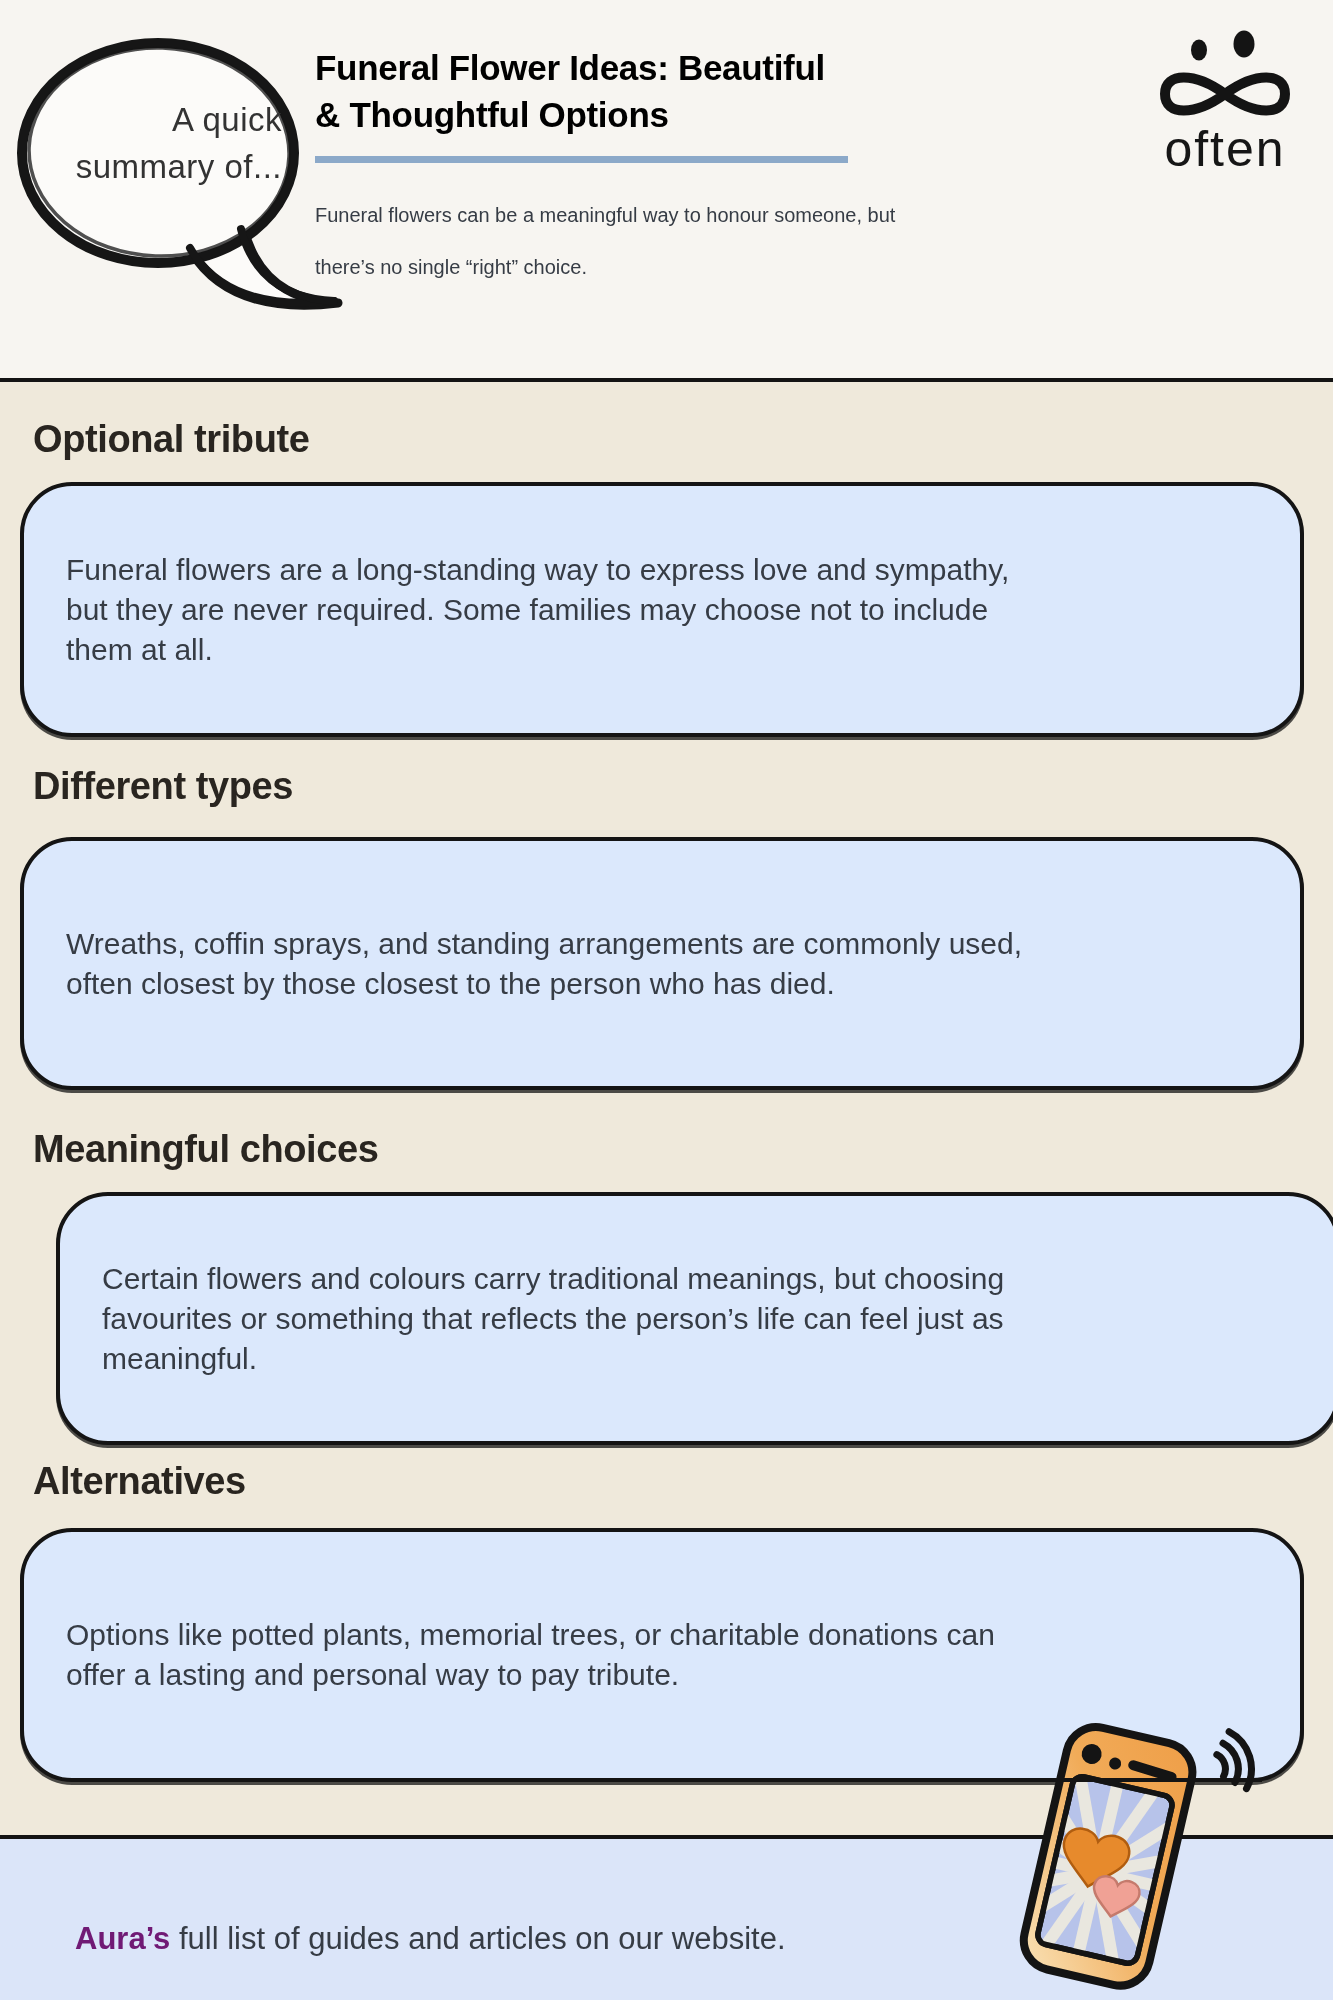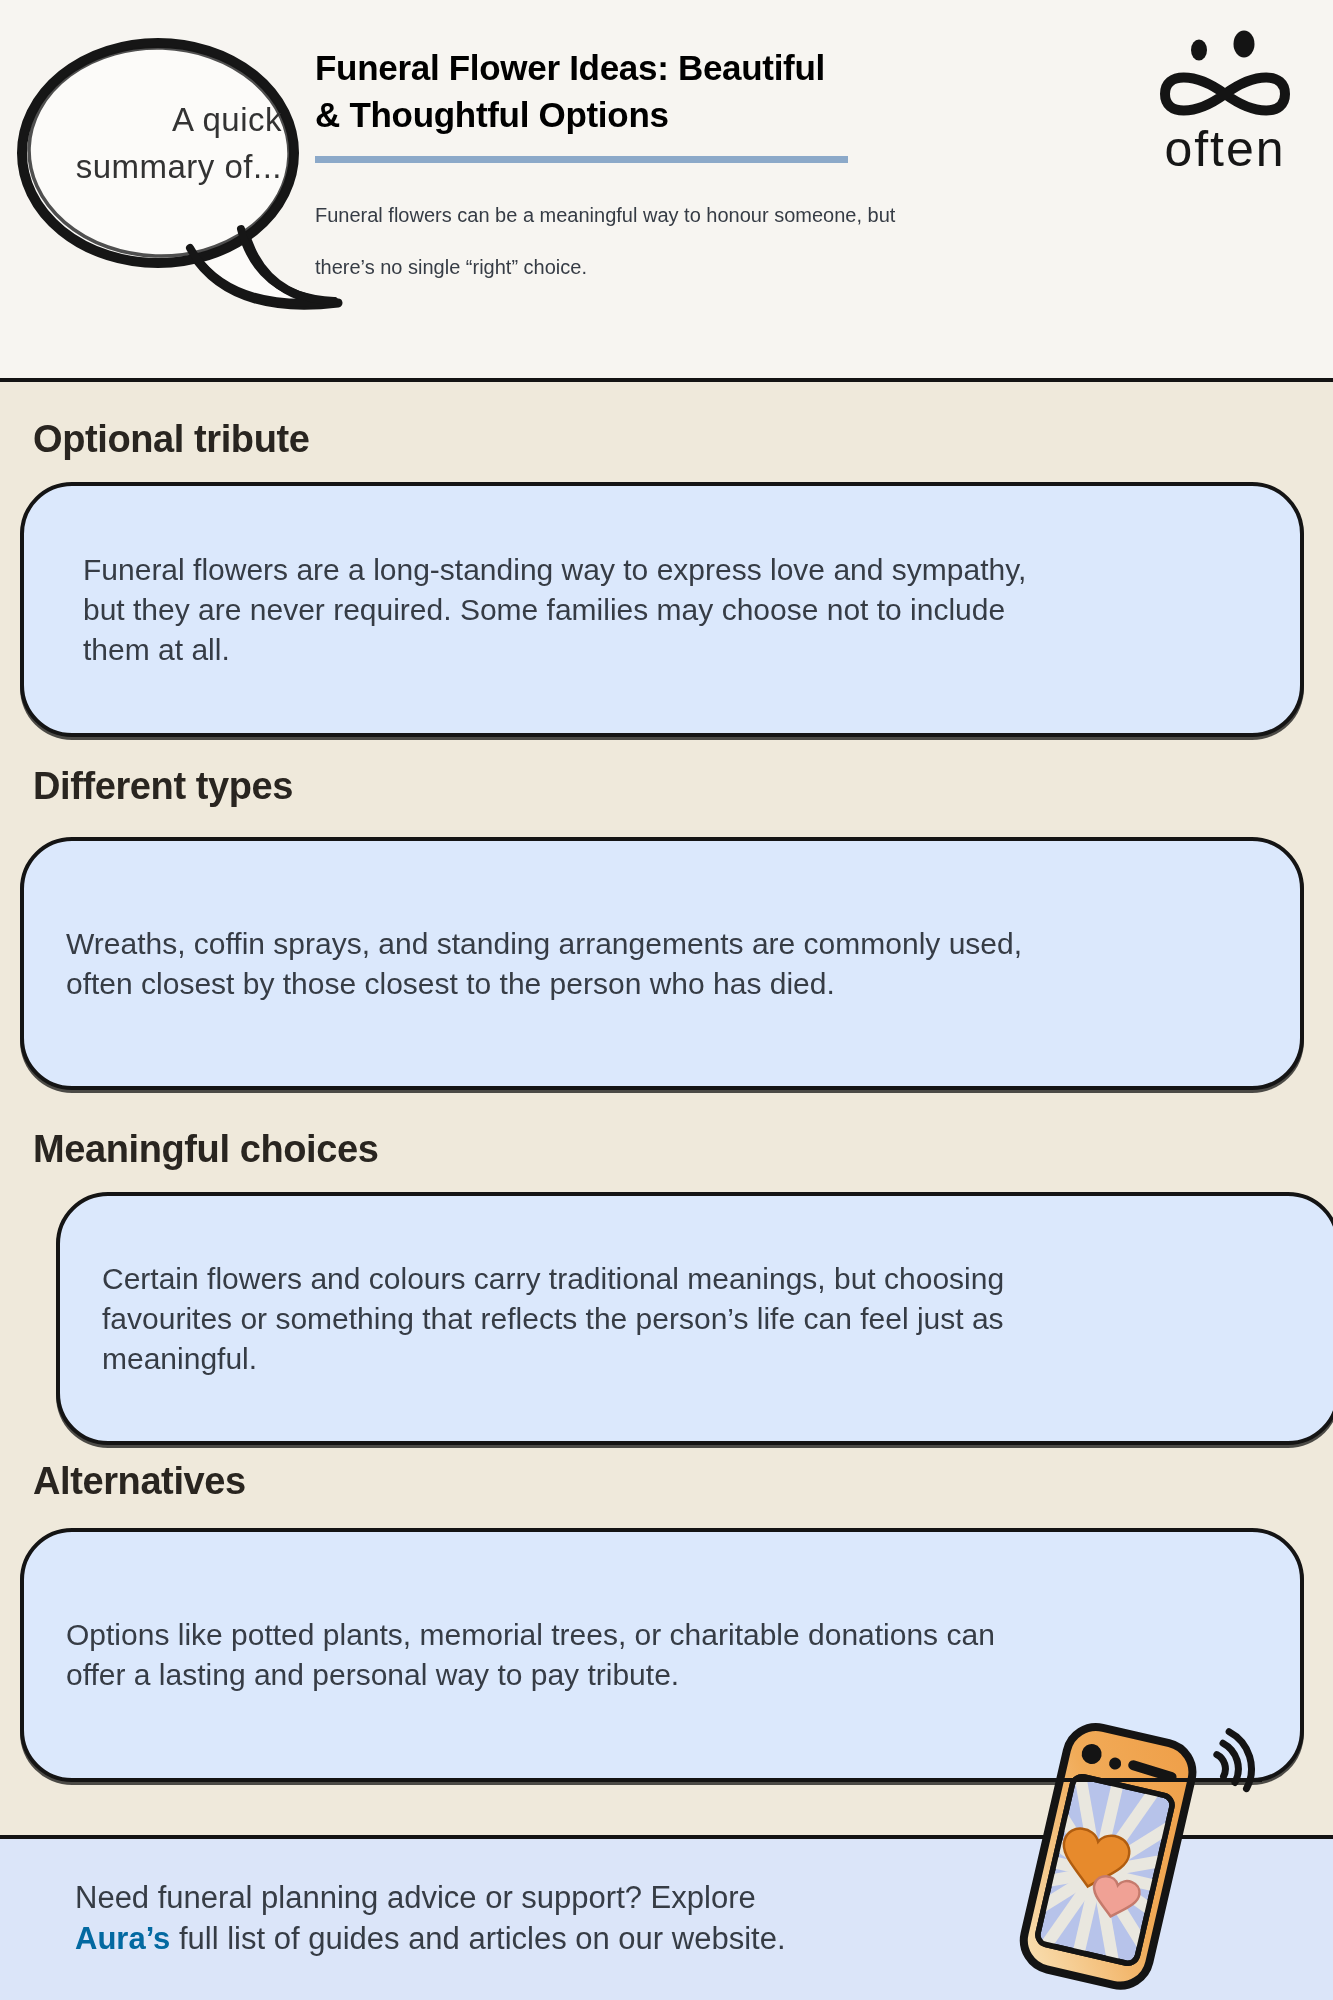--- a/index.html
+++ b/index.html
@@ -21,29 +21,29 @@
   .intro{margin:26px 12px 0 0;width:600px;font-size:20px;line-height:52px;color:var(--text);}
   .logo{position:absolute;left:1125px;top:34px;width:200px;text-align:center;}
   .logo svg{display:block;margin:0 auto;overflow:visible;}
   .logo-word{margin-top:-6px;font-size:50px;line-height:50px;font-weight:300;letter-spacing:2px;color:#161616;}
 
   
   .sec-heading{position:absolute;left:33px;margin:0;font-size:38px;font-weight:800;letter-spacing:-.4px;color:var(--heading);}
   .card{position:absolute;left:20px;width:1284px;background:var(--box_bg);border:4px solid var(--ink);border-radius:52px;
         box-shadow:0 3px 0 0 rgba(20,20,20,.75);display:flex;align-items:center;box-sizing:border-box;}
   .card p{margin:0 0 0 42px;max-width:960px;font-size:30px;line-height:40px;color:var(--text);}
-  #h1s{top:418px;} #c1{top:482px;height:255px;padding-left:17px;}
+  #h1s{top:418px;} #c1{top:482px;height:255px;}
   #h2s{top:765px;} #c2{top:837px;height:253px;}
   #h3s{top:1128px;} #c3{top:1192px;height:253px;margin-left:36px;}
   #h4s{top:1460px;} #c4{top:1528px;height:254px;}
 
   
   .footer{position:absolute;left:0;top:1835px;width:1333px;height:165px;background:var(--footer_bg);border-top:4px solid var(--ink);box-sizing:content-box;}
   .footer-text{margin:0;position:absolute;left:75px;top:38px;font-size:31px;line-height:41px;color:var(--text);}
-  .footer-text strong{font-weight:700;color:#0369a1;}
+  .footer-text strong{font-weight:700;color:#701a75;}
 
   
   .phone{position:absolute;left:990px;top:1706px;width:340px;height:300px;z-index:6;}
   .phone svg{overflow:visible;}
   .card-line-overlay{position:absolute;left:1045px;top:1778px;width:217px;height:4px;background:var(--ink);z-index:7;}
 </style>
 </head>
 <body>
 
 <div class="page">
@@ -94,21 +94,21 @@
     </div>
 
     <h2 class="sec-heading" id="h4s">Alternatives</h2>
     <div class="card" id="c4">
       <p>Options like potted plants, memorial trees, or charitable donations can offer a lasting and personal way to pay tribute.</p>
     </div>
   </main>
 
   <footer class="footer">
     <p class="footer-text">
-      <span>Need funeral planning advice or support? Explore</span><br>
+      <br>
       <strong>Aura’s</strong><span> full list of guides and articles on our website.</span>
     </p>
   </footer>
 
   <div class="phone">
     <svg width="340" height="300" viewBox="0 0 340 300">
       <defs>
         <linearGradient id="pg" x1="0.85" y1="0" x2="0.1" y2="1">
           <stop offset="0" stop-color="#efa04a"></stop>
           <stop offset="0.45" stop-color="#f1ab58"></stop>

